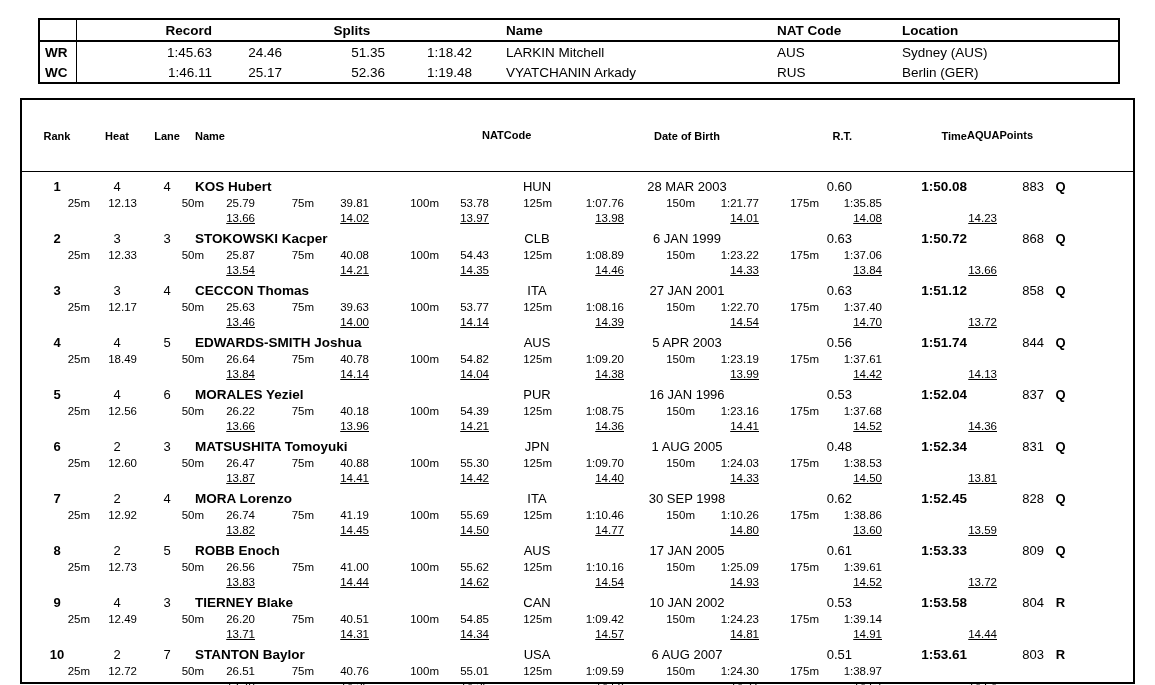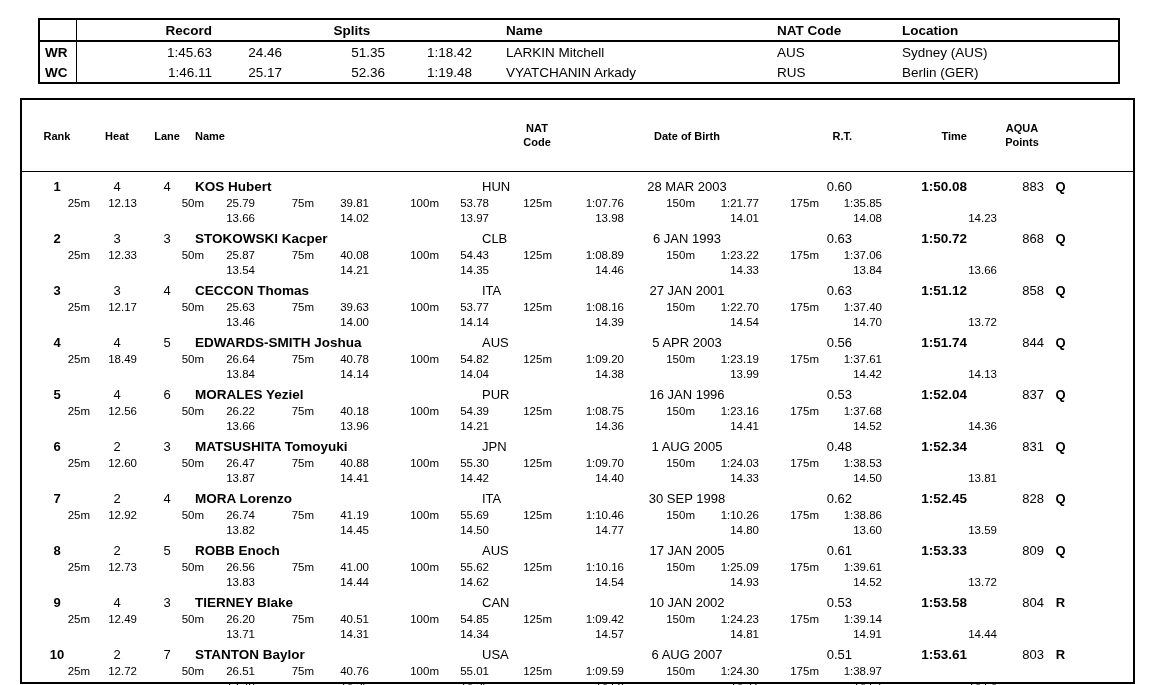--- a/index.html
+++ b/index.html
@@ -22,39 +22,39 @@
   .rc-loc { padding-left:5px; }
   .rc-date { text-align:right; padding-right:12px; }
 
   
   #results-table { margin:14px 0 0 20px; width:1115px; height:586px; border:2px solid #000; }
   .main-grid { display:grid; grid-template-columns:70px 50px 50px 290px 110px 190px 70px 115px 77px 33px 1fr; }
   .res-header { height:72px; border-bottom:1.5px solid #000; font-weight:bold; align-items:center; font-size:11px; }
   .hc { text-align:center; }
   .hl { text-align:left; padding-left:3px; }
   .hr { text-align:right; }
-  .two-line { display:flex; flex-direction:column; line-height:1.25; text-align:center; }
+  .two-line { display:flex; line-height:1.25; text-align:center; }
   .aqua-h { grid-column:9 / span 2; }
 
   #results-body { padding-top:6px; }
   .entry { margin-bottom:5px; }
   .main-row { font-size:13px; line-height:18px; }
   .rank { text-align:center; font-weight:bold; }
   .heat,.lane { text-align:center; }
   .sname { font-weight:bold; padding-left:3px; font-size:13.5px; white-space:nowrap; }
-  .nat { text-align:left; }
+  .nat { text-align:center; }
   .dob { text-align:center; }
   .rt { text-align:right; }
   .ftime { text-align:right; font-weight:bold; font-size:13.5px;padding-left:15px; }
   .pts { text-align:right; }
   .qr { text-align:center; font-weight:bold; }
 
   .splits-grid { display:grid; grid-template-columns:68px 47px 67px 51px 59px 55px 70px 50px 63px 72px 71px 64px 60px 63px 50px 65px 1fr; font-size:11.5px; }
   .splits-row { line-height:15px; }
-  .subs-row { line-height:14px; }
+  .subs-row { line-height:14px;text-decoration:underline; }
   .sl,.sv { text-align:right; white-space:nowrap; }
 </style>
 </head>
 <body>
 
 <div id="record-table">
   <div class="rec-row rec-header">
     <span class="rc-tag"></span>
     <span class="rc-time">Record</span>
     <span class="rc-splits-h">Splits</span>
@@ -160,21 +160,21 @@
     </div>
   </div>
 
   <div class="entry">
     <div class="main-grid main-row">
       <span class="rank">2</span>
       <span class="heat">3</span>
       <span class="lane">3</span>
       <span class="sname">STOKOWSKI Kacper</span>
       <span class="nat">CLB</span>
-      <span class="dob">6 JAN 1993</span>
+      <span class="dob">6 JAN 1999</span>
       <span class="rt">0.63</span>
       <span class="ftime">1:50.72</span>
       <span class="pts">868</span>
       <span class="qr">Q</span>
     </div>
     <div class="splits-grid splits-row">
       <span class="sl">25m</span>
       <span class="sv">12.33</span>
       <span class="sl">50m</span>
       <span class="sv">25.87</span>

